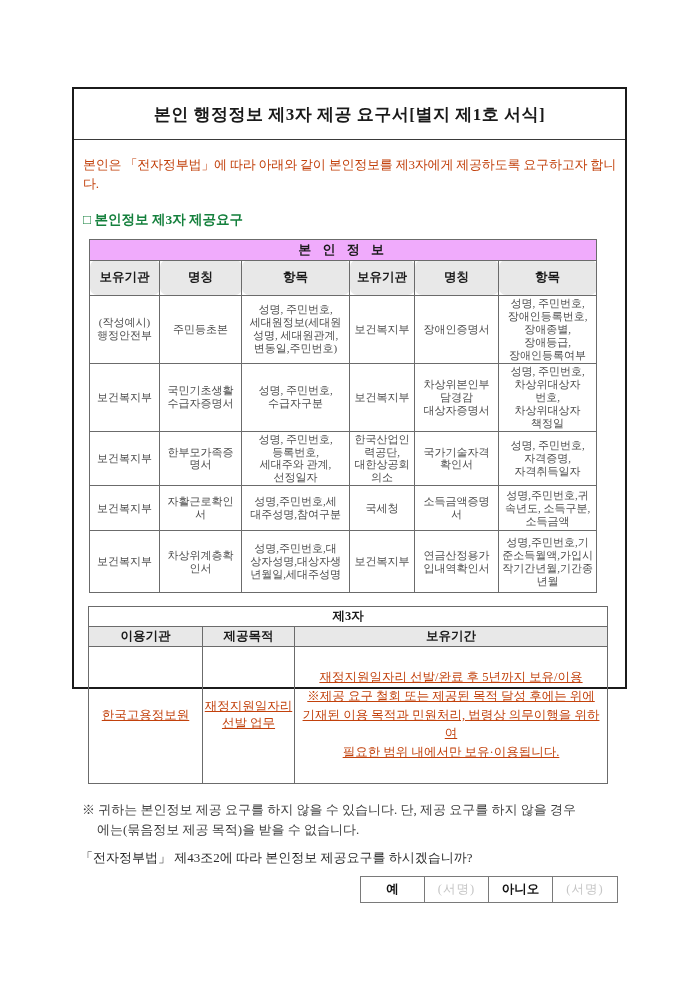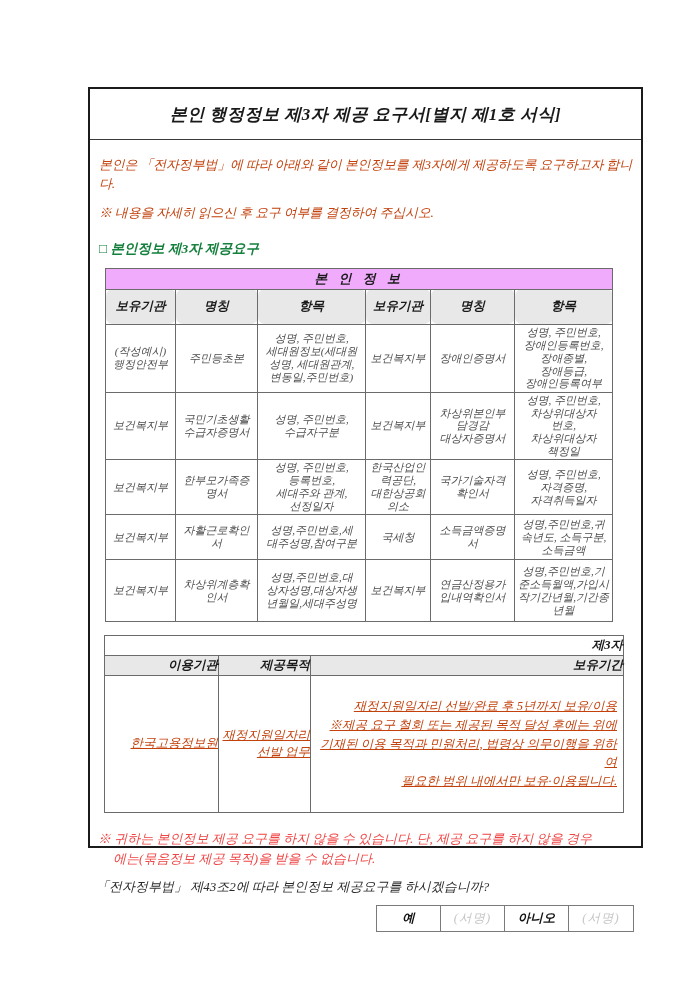--- a/index.html
+++ b/index.html
@@ -1,43 +1,43 @@
 <!DOCTYPE html>
 <html><head>
 <meta charset="utf-8">
 <style>
   * { margin:0; padding:0; box-sizing:border-box; }
   html,body { width:700px; height:990px; background:#ffffff;
     font-family:"Liberation Serif","DejaVu Serif",serif; color:#222; }
-  .page { position:absolute; left:88px; top:87px; width:555px; height:761px;
-    border:2px solid #1b1b1b; background:#fff;font-style:italic; }
+  .page { position:absolute; left:72px; top:87px; width:555px; height:602px;
+    border:2px solid #1b1b1b; background:#fff; }
   .title-block { height:51px; border-bottom:1px solid #3a3a3a;
     display:flex; align-items:center; justify-content:center;
     font-size:17px; font-weight:bold; letter-spacing:0.5px; color:#1a1a1a; }
   .intro { padding:16px 9px 0 9px; font-size:13px; color:#c2410c; }
   .intro-line { margin-bottom:10px; line-height:1.45; letter-spacing:-0.2px; }
   .section-heading { padding:7px 9px 0 9px; font-size:13.5px; font-weight:bold; color:#15803d; }
 
   table.info { border-collapse:collapse; table-layout:fixed; margin:10px 0 0 15px; width:507px; }
   table.info th, table.info td { border:1px solid #6b6b6b; text-align:center;
     vertical-align:middle; padding:1px 2px; white-space:pre-line; overflow:hidden; }
   .tbl-title-row td { background:#f0abfc; font-weight:bold; font-size:13px;
     letter-spacing:4px; color:#1a1a1a; height:19px; white-space:normal; }
   table.info th { background:#e8e8e8; font-size:12.5px; color:#1a1a1a; height:35px;border-radius:7px; }
   table.info td.cell { font-size:11px; color:#4d4d4d; line-height:1.18; }
 
   table.third { border-collapse:collapse; table-layout:fixed; margin:13px 0 0 14px; width:519px; }
-  table.third td, table.third th { border:1px solid #6b6b6b; text-align:right; vertical-align:middle; }
+  table.third td, table.third th { border:1px solid #6b6b6b; text-align:center; vertical-align:middle; }
   table.third td.t-title { font-weight:bold; font-size:12.5px; height:20px; color:#1a1a1a; background:#fff; }
   table.third th { background:#e8e8e8; font-size:12.5px; color:#1a1a1a; height:20px; }
   table.third td.cell { font-size:12.5px; color:#c2410c; height:62px; }
   .u { text-decoration:underline; }
   .retention { padding:2px 6px; line-height:1.5; white-space:pre-line; font-size:12.5px; }
 
-  .footer-notes { padding:16px 8px 0 8px; font-size:13px; color:#ef4444; line-height:1.55; }
+  .footer-notes { padding:16px 8px 0 8px; font-size:13px; color:#404040; line-height:1.55; }
   .note-indent { padding-left:15px; }
   .question { padding:9px 8px 0 6px; font-size:13px; color:#2a2a2a; }
 
   table.sign { border-collapse:collapse; table-layout:fixed;
     margin:9px 7px 0 auto; width:257px; }
   table.sign td { border:1px solid #7a7a7a; height:26px; text-align:center;
     vertical-align:middle; font-size:12.5px; }
   td.choice { font-weight:bold; color:#111; }
   td.yes { border:2px solid #222; }
   td.no { border-left:2px solid #444; border-right:2px solid #444; }
@@ -45,21 +45,20 @@
 </style>
 </head>
 <body>
 
 <div class="page">
 
   <div class="title-block">본인 행정정보 제3자 제공 요구서[별지 제1호 서식]</div>
 
   <div class="intro">
     <div class="intro-line">본인은 「전자정부법」에 따라 아래와 같이 본인정보를 제3자에게 제공하도록 요구하고자 합니다.</div>
-    <div class="intro-line">※ 내용을 자세히 읽으신 후 요구 여부를 결정하여 주십시오.</div>
   </div>
 
   <div class="section-heading">□ 본인정보 제3자 제공요구</div>
 
   <table class="info">
     <colgroup>
       <col style="width:70px">
         <col style="width:82px">
         <col style="width:108px">
       <col style="width:65px">

